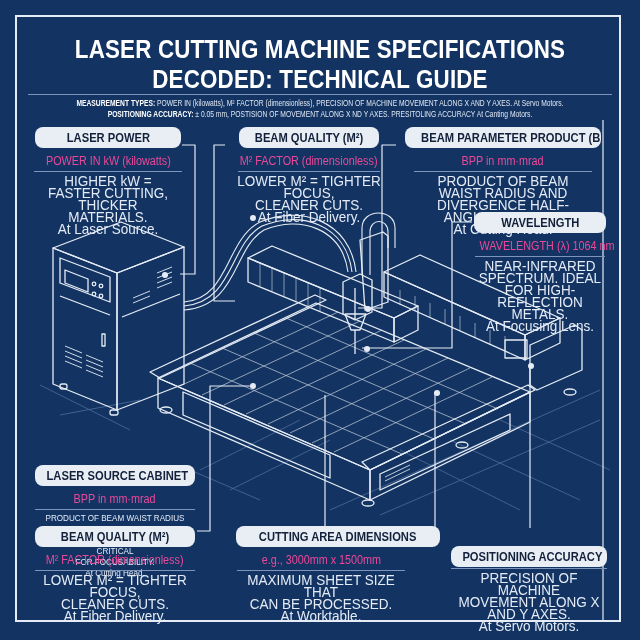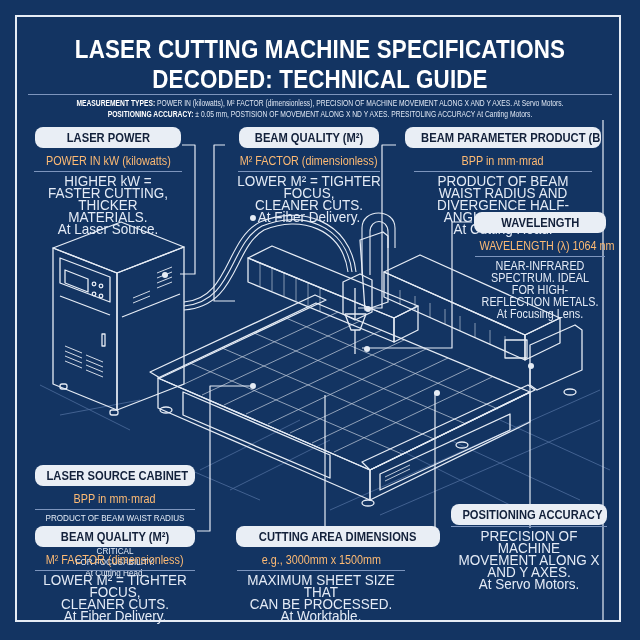--- a/index.html
+++ b/index.html
@@ -5,21 +5,21 @@
   html,body{margin:0;padding:0;}
   body{width:640px;height:640px;background:#133462;position:relative;overflow:hidden;font-family:"Liberation Sans","DejaVu Sans",sans-serif;color:#e8eef7;}
   .frame{position:absolute;left:15px;top:15px;width:606px;height:607px;border:2px solid #e6ecf5;box-sizing:border-box;}
   .title{position:absolute;left:0;width:640px;top:34px;text-align:center;font-weight:bold;font-size:26px;line-height:30px;letter-spacing:0.2px;color:#ffffff;transform:scaleX(0.86);transform-origin:center;}
   .title-rule{position:absolute;left:28px;width:584px;top:94px;height:1px;background:#7d95bd;}
   .subline{position:absolute;left:0;width:640px;text-align:center;font-size:8.2px;line-height:10px;color:#dfe7f3;white-space:nowrap;transform:scaleX(0.82);transform-origin:center;}
   .subline b{color:#ffffff;}
   .card{position:absolute;text-align:center;}
   .card .hdr{display:block;margin:0 auto;background:#e9eef5;color:#12203a;font-weight:bold;border-radius:8px;font-size:13px;line-height:21px;height:21px;white-space:nowrap;overflow:hidden;}
   .card .hdr span{display:inline-block;transform:scaleX(0.86);transform-origin:center;}
-  .card .val{font-size:12px;line-height:18px;margin-top:4px;color:#fdba74;white-space:nowrap;}
+  .card .val{font-size:12px;line-height:18px;margin-top:4px;color:#ec4899;white-space:nowrap;}
   .card .val span{display:inline-block;transform:scaleX(0.9);}
   .card .rule{height:1px;background:#7d95bd;margin:1px auto 3px auto;}
   .card .desc{font-size:15px;line-height:12px;color:#e4ebf6;white-space:pre-line;}
   .card .desc span{display:inline-block;transform:scaleX(0.9);}
   svg.art{position:absolute;left:0;top:0;}
 </style>
 </head>
 <body>
 
 <div class="frame"></div>
@@ -213,21 +213,21 @@
   <div class="rule" style="width:178px;"></div>
   <div class="desc"><span>PRODUCT OF BEAM WAIST RADIUS AND
 DIVERGENCE HALF-ANGLE. CRITICAL.
 At Cutting Head.</span></div>
 </div>
 
 <div class="card" style="left:472px;top:212px;width:136px;">
   <div class="hdr" style="width:132px;"><span>WAVELENGTH</span></div>
   <div class="val"><span>WAVELENGTH (λ) 1064 nm</span></div>
   <div class="rule" style="width:130px;"></div>
-  <div class="desc" style="font-size:12px;"><span>NEAR-INFRARED SPECTRUM. IDEAL
+  <div class="desc" style="font-size:15px;"><span>NEAR-INFRARED SPECTRUM. IDEAL
 FOR HIGH-REFLECTION METALS.
 At Focusing Lens.</span></div>
 </div>
 
 <div class="card" style="left:33px;top:437px;width:164px;margin-top:28px;">
   <div class="hdr" style="width:160px;"><span>LASER SOURCE CABINET</span></div>
   <div class="val"><span>BPP in mm·mrad</span></div>
   <div class="rule" style="width:160px;"></div>
   <div class="desc" style="font-size:9px;line-height:11px;"><span>PRODUCT OF BEAM WAIST RADIUS AND
 DIVERGENCE HALF-ANGLE. CRITICAL
@@ -246,19 +246,19 @@
 
 <div class="card" style="left:236px;top:526px;width:170px;">
   <div class="hdr" style="width:204px;"><span>CUTTING AREA DIMENSIONS</span></div>
   <div class="val"><span>e.g., 3000mm x 1500mm</span></div>
   <div class="rule" style="width:168px;"></div>
   <div class="desc"><span>MAXIMUM SHEET SIZE THAT
 CAN BE PROCESSED.
 At Worktable.</span></div>
 </div>
 
-<div class="card" style="left:450px;top:504px;width:158px;">
+<div class="card" style="left:450px;top:546px;width:158px;">
   <div class="hdr" style="width:156px;"><span>POSITIONING ACCURACY</span></div>
   <div class="rule" style="width:156px;"></div>
   <div class="desc"><span>PRECISION OF MACHINE
 MOVEMENT ALONG X AND Y AXES.
 At Servo Motors.</span></div>
 </div>
 
 </body></html>

